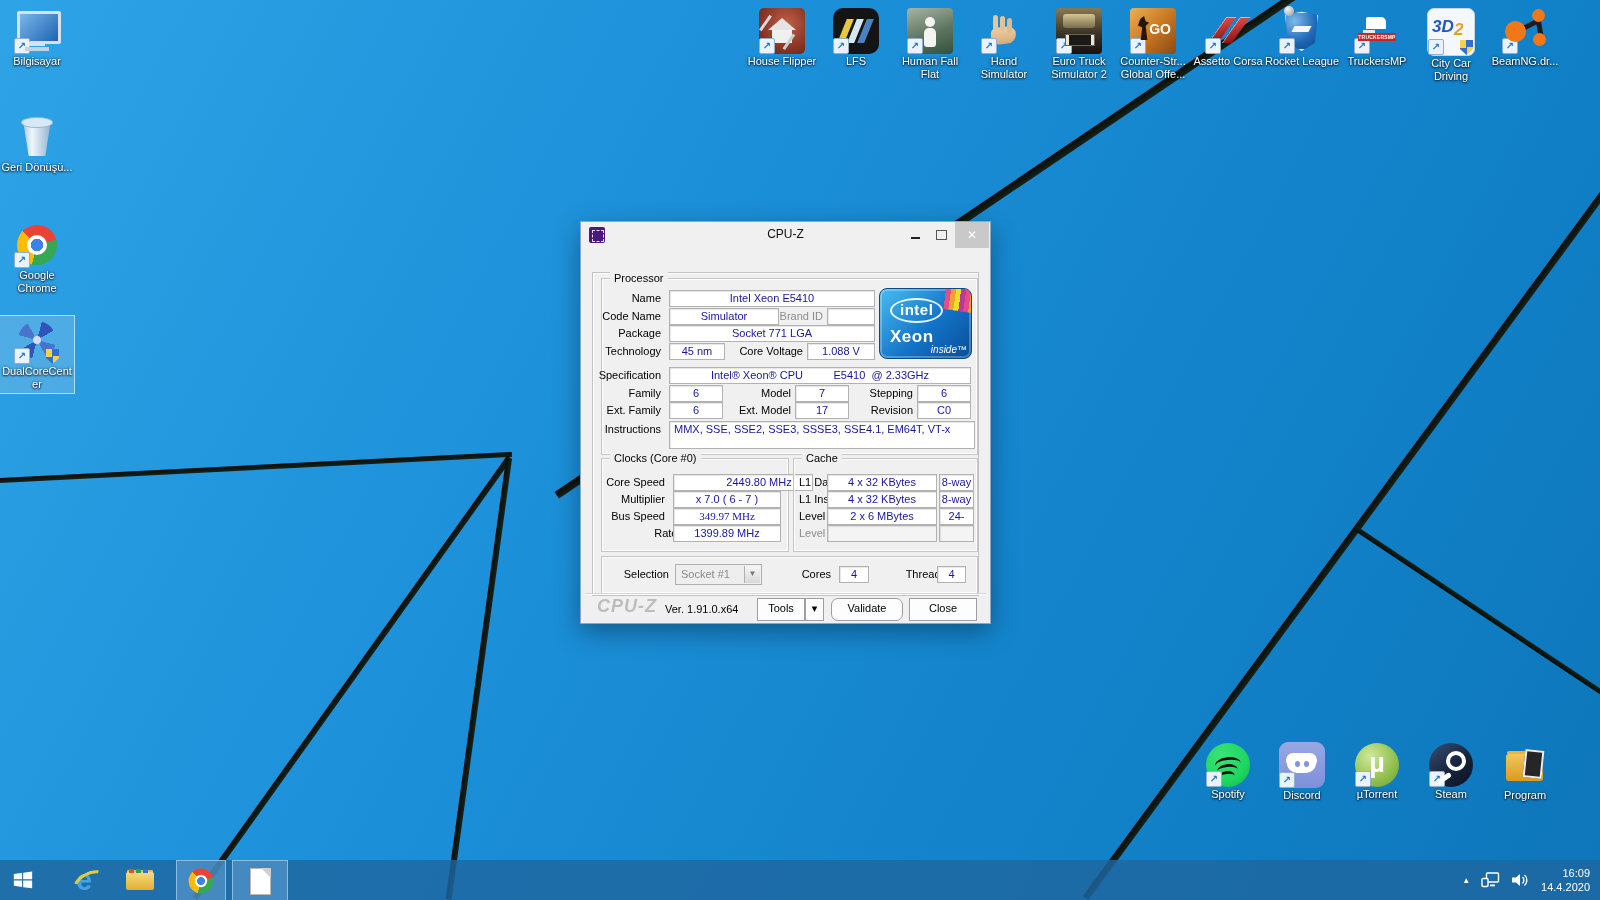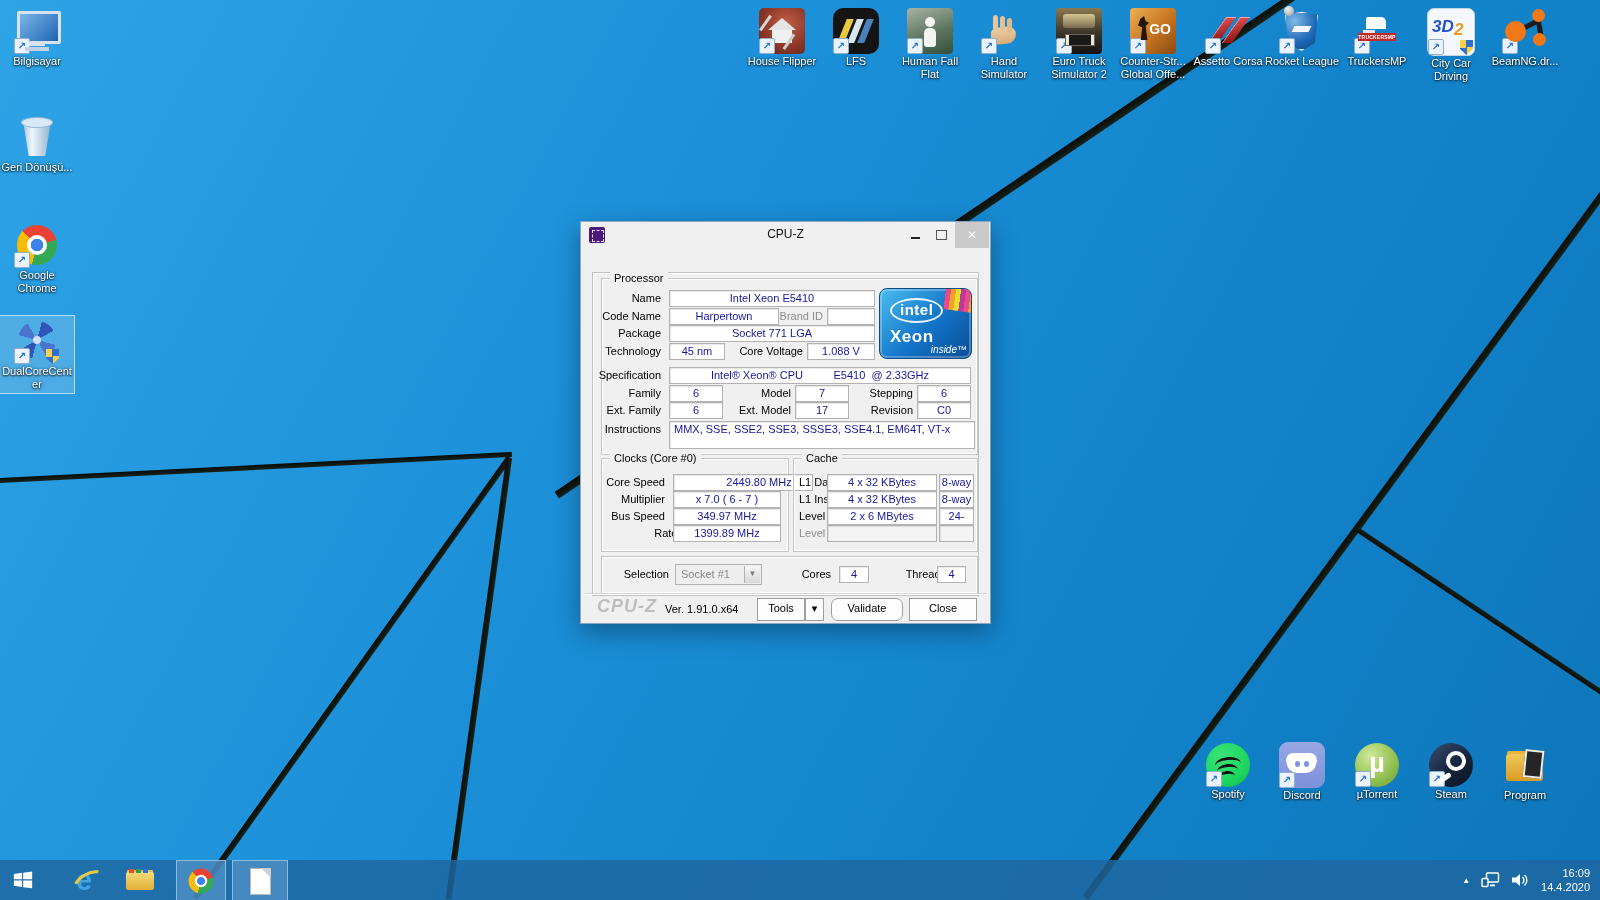--- a/index.html
+++ b/index.html
@@ -347,21 +347,21 @@
   </div>
   <span class="lab" style="left:18px;top:70px;width:62px;">Name</span>
   <span class="fbox" style="left:88px;top:68px;width:204px;">Intel Xeon E5410</span>
   <div class="ibadge">
     <span class="mosaic"></span>
     <span class="brand">intel</span>
     <span class="xeon">Xeon</span>
     <span class="inside">inside™</span>
   </div>
   <span class="lab" style="left:18px;top:88px;width:62px;">Code Name</span>
-  <span class="fbox" style="left:88px;top:86px;width:108px;">Harpertown</span>
+  <span class="fbox" style="left:88px;top:86px;width:108px;">Simulator</span>
   <span class="lab g" style="left:198px;top:88px;width:44px;">Brand ID</span>
   <span class="fbox" style="left:246px;top:86px;width:46px;"></span>
   <span class="lab" style="left:18px;top:105px;width:62px;">Package</span>
   <span class="fbox" style="left:88px;top:103px;width:204px;">Socket 771 LGA</span>
   <span class="lab" style="left:14px;top:123px;width:66px;">Technology</span>
   <span class="fbox" style="left:88px;top:121px;width:54px;">45 nm</span>
   <span class="lab" style="left:152px;top:123px;width:70px;">Core Voltage</span>
   <span class="fbox" style="left:226px;top:121px;width:66px;">1.088 V</span>
   <span class="lab" style="left:10px;top:147px;width:70px;">Specification</span>
   <span class="fbox pre" style="left:88px;top:145px;width:300px;">Intel® Xeon® CPU          E5410  @ 2.33GHz</span>
@@ -381,21 +381,21 @@
   <span class="fbox" style="left:88px;top:199px;width:300px;height:26px;text-align:left;padding-left:4px;">MMX, SSE, SSE2, SSE3, SSSE3, SSE4.1, EM64T, VT-x</span>
 
   <div class="grp" style="left:20px;top:236px;width:186px;height:92px;">
     <span class="gcap">Clocks (Core #0)</span>
   </div>
   <span class="lab" style="left:14px;top:254px;width:70px;">Core Speed</span>
   <span class="fbox" style="left:92px;top:252px;width:106px;padding-left:32px;">2449.80 MHz</span>
   <span class="lab" style="left:14px;top:271px;width:70px;">Multiplier</span>
   <span class="fbox" style="left:92px;top:269px;width:106px;">x 7.0 ( 6 - 7 )</span>
   <span class="lab" style="left:14px;top:288px;width:70px;">Bus Speed</span>
-  <span class="fbox" style="left:92px;top:286px;width:106px;">349.97 MHz</span>
+  <span class="fbox" style="left:92px;top:286px;width:106px;font-family:Liberation Serif, serif;">349.97 MHz</span>
   <span class="lab" style="left:14px;top:305px;width:70px;padding-left:43px;">Rated FSB</span>
   <span class="fbox" style="left:92px;top:303px;width:106px;">1399.89 MHz</span>
 
   <div class="grp" style="left:212px;top:236px;width:183px;height:92px;">
     <span class="gcap">Cache</span>
   </div>
   <span class="lab lft" style="left:218px;top:254px;width:46px;">L1 Data</span>
   <span class="fbox" style="left:246px;top:252px;width:108px;">4 x 32 KBytes</span>
   <span class="fbox" style="left:358px;top:252px;width:33px;">8-way</span>
   <span class="lab lft" style="left:218px;top:271px;width:46px;">L1 Inst.</span>

